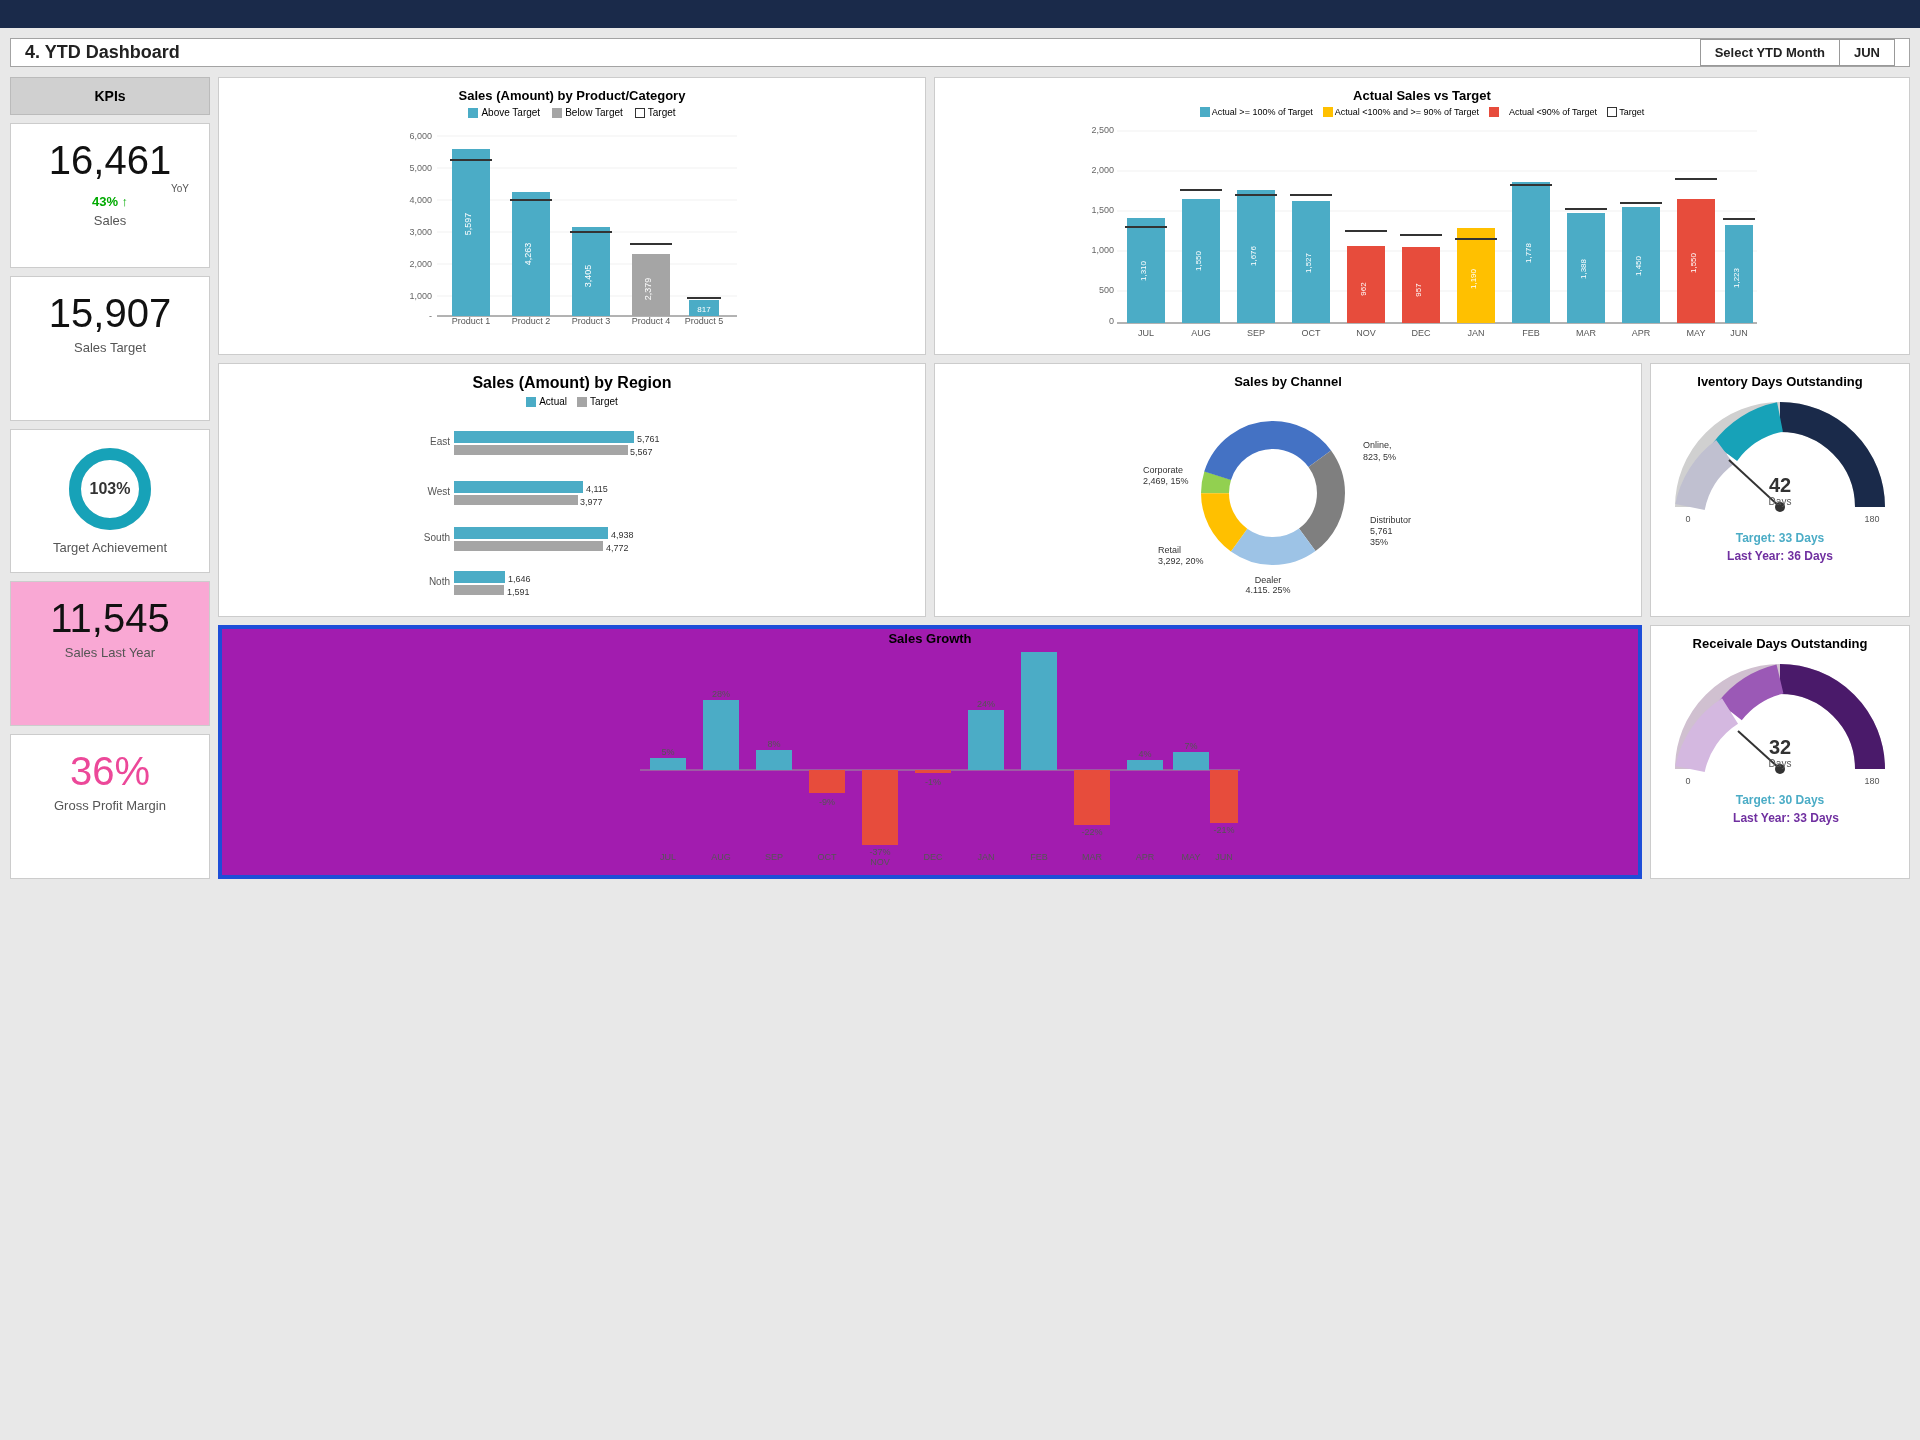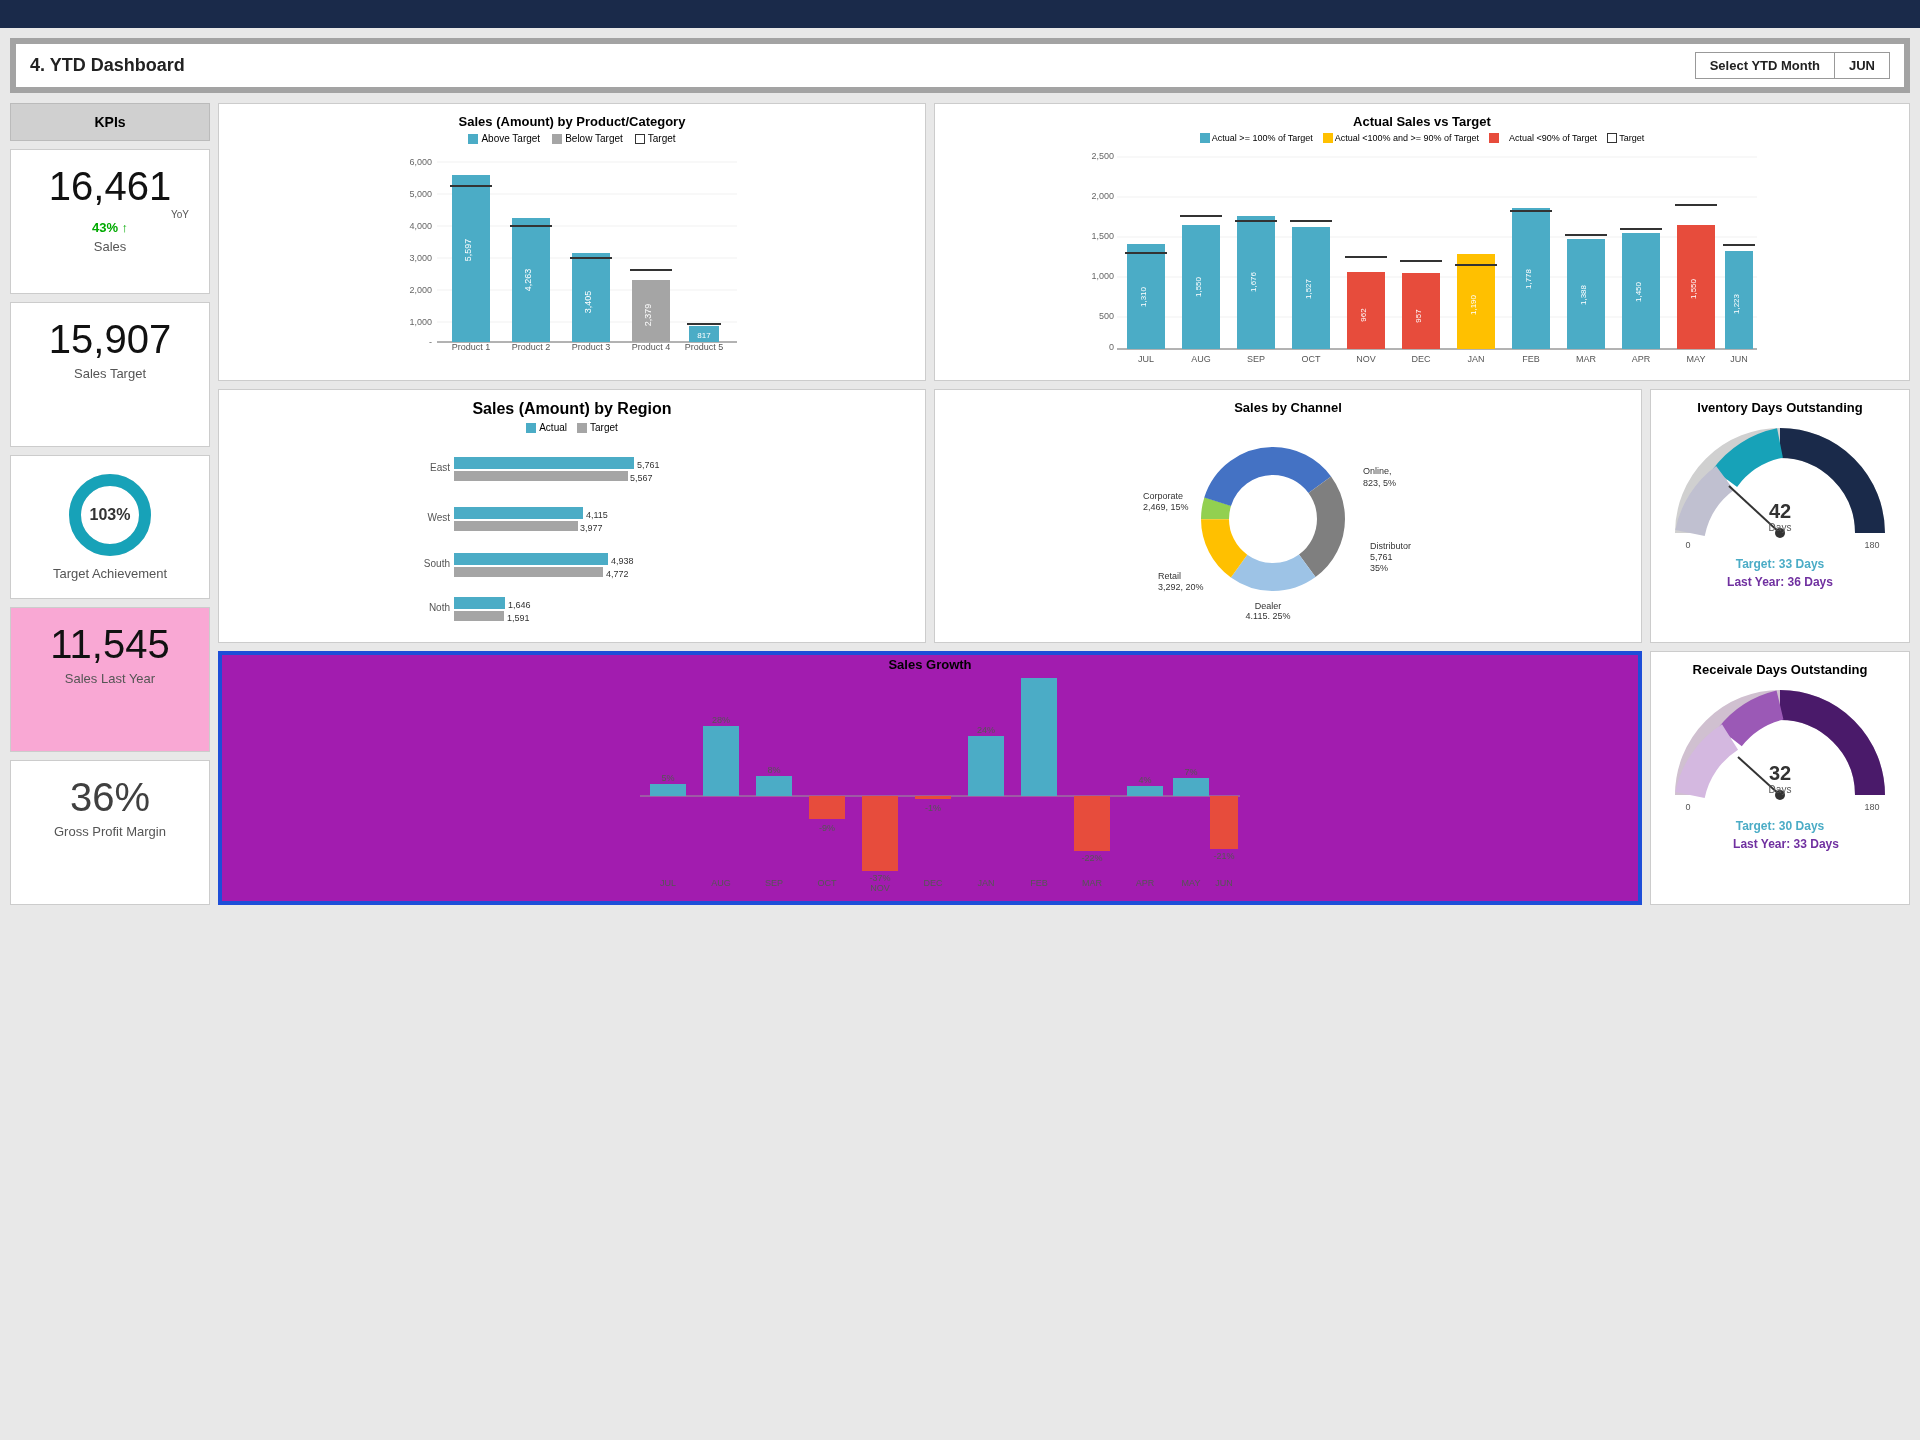--- a/index.html
+++ b/index.html
@@ -2,21 +2,21 @@
 <html><head>
   <meta charset="utf-8">
   <style>
     * { box-sizing: border-box; margin: 0; padding: 0; }
     body { font-family: 'Segoe UI', Arial, sans-serif; background: #f0f0f0; font-size: 12px; }
 
     .top-bar { background: #1a2a4a; height: 28px; width: 100%; }
 
     .dashboard { background: #e8e8e8; padding: 10px; min-height: 1440px; }
 
-    .header { display: flex; justify-content: space-between; align-items: center; background: white; padding: 8px 14px; margin-bottom: 10px; border: 6px solid #a3a3a3; }
+    .header { display: flex; justify-content: space-between; align-items: center; background: white; padding: 0 14px; margin-bottom: 10px; border: 1px solid #a3a3a3; }
     .header-title { font-size: 18px; font-weight: 600; color: #222; }
     .header-right { display: flex; align-items: center; gap: 0; }
     .select-ytd-label { background: white; border: 1px solid #999; padding: 5px 14px; font-size: 13px; font-weight: 600; color: #222; }
     .ytd-value { background: white; border: 1px solid #999; border-left: none; padding: 5px 14px; font-size: 13px; font-weight: 600; color: #222; }
 
     svg text { font-family: 'Segoe UI', Arial, sans-serif; }
 
   </style>
 </head>
 <body>
@@ -65,21 +65,21 @@
         <div style="font-size:13px; color:#555;">Target Achievement</div>
       </div>
 
       <div style="background:#f9a8d4; border:1px solid #ccc; padding:14px 10px; text-align:center; flex:1;">
         <div style="font-size:40px; font-weight:300; color:#111;">11,545</div>
         <div style="font-size:13px; color:#555; margin-top:4px;">Sales Last Year</div>
       </div>
 
 
       <div style="background:white; border:1px solid #ccc; padding:14px 10px; text-align:center; flex:1;">
-        <div style="font-size:40px; font-weight:300; color:#404040;">36%</div>
+        <div style="font-size:40px; font-weight:300; color:#ec4899;">36%</div>
         <div style="font-size:13px; color:#555; margin-top:4px;">Gross Profit Margin</div>
       </div>
     </div>
 
     <div style="grid-column:2; grid-row:1; background:white; border:1px solid #ccc; padding:10px;">
       <div style="font-size:13px; font-weight:700; text-align:center; margin-bottom:4px;">Sales (Amount) by Product/Category</div>
       <div style="display:flex; justify-content:center; gap:12px; font-size:10px; margin-bottom:6px;">
         <div style="display:flex; align-items:center; gap:3px;">
           <span style="width:10px;height:10px;background:#4bacc6;display:inline-block;"></span>
           <span>Above Target</span>

